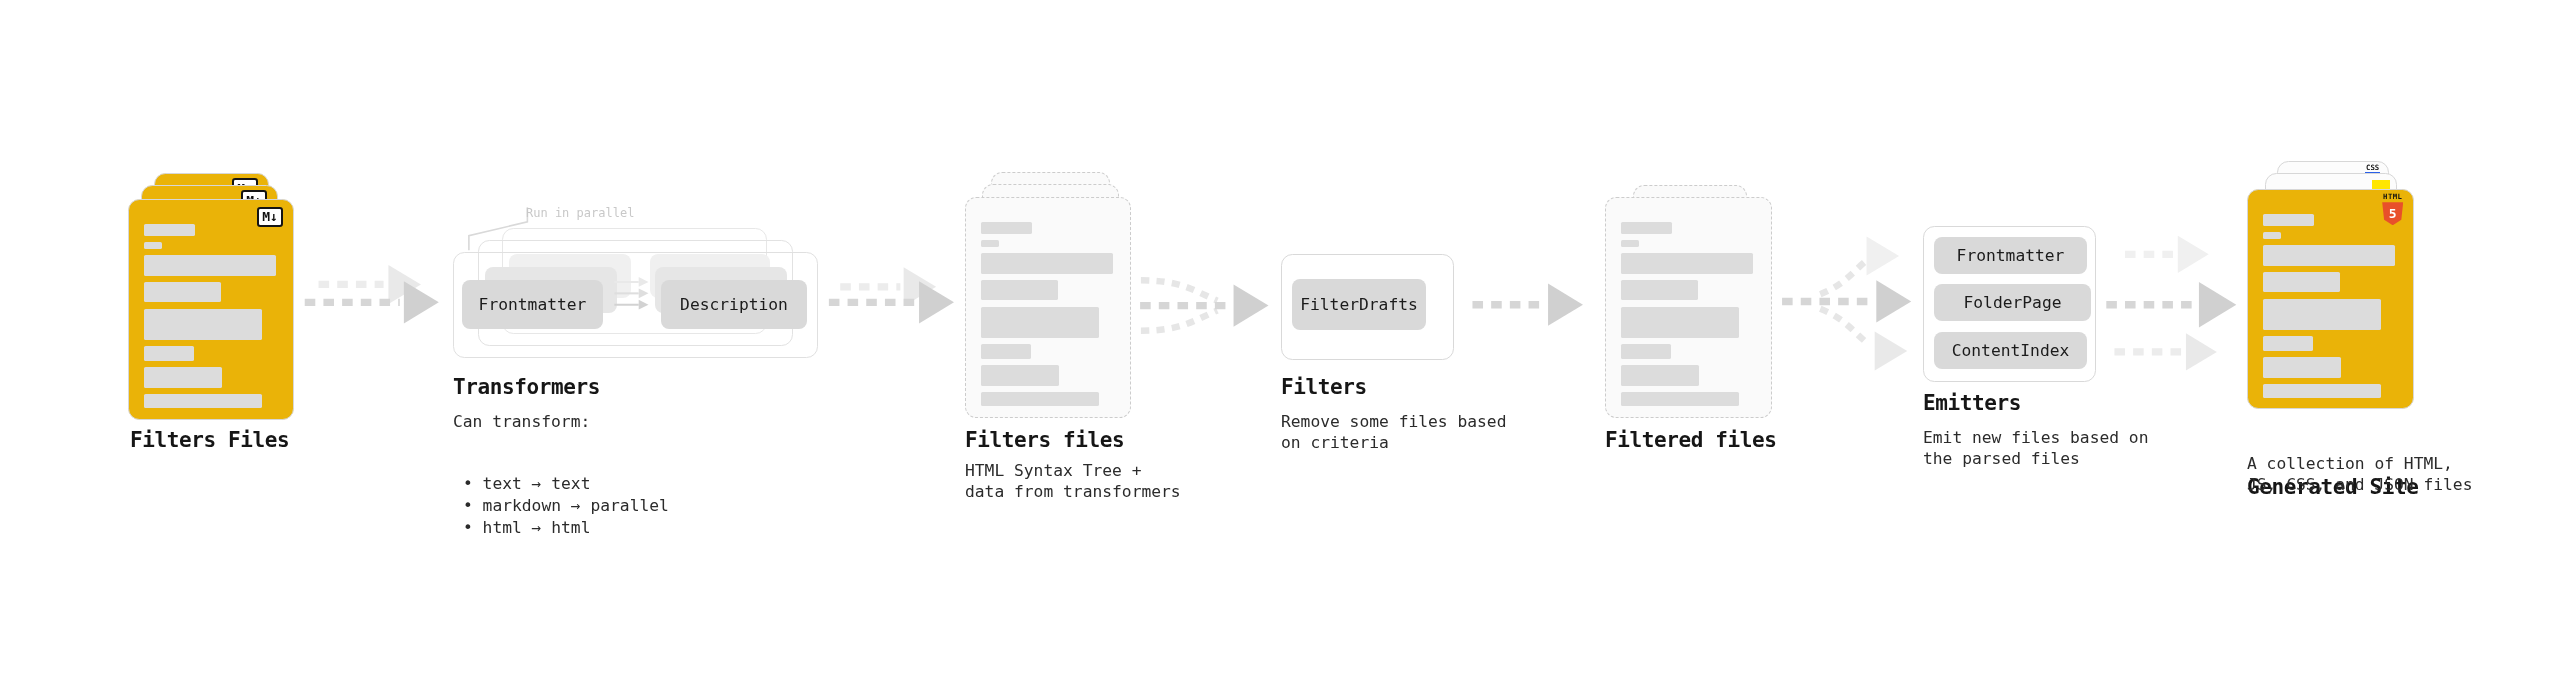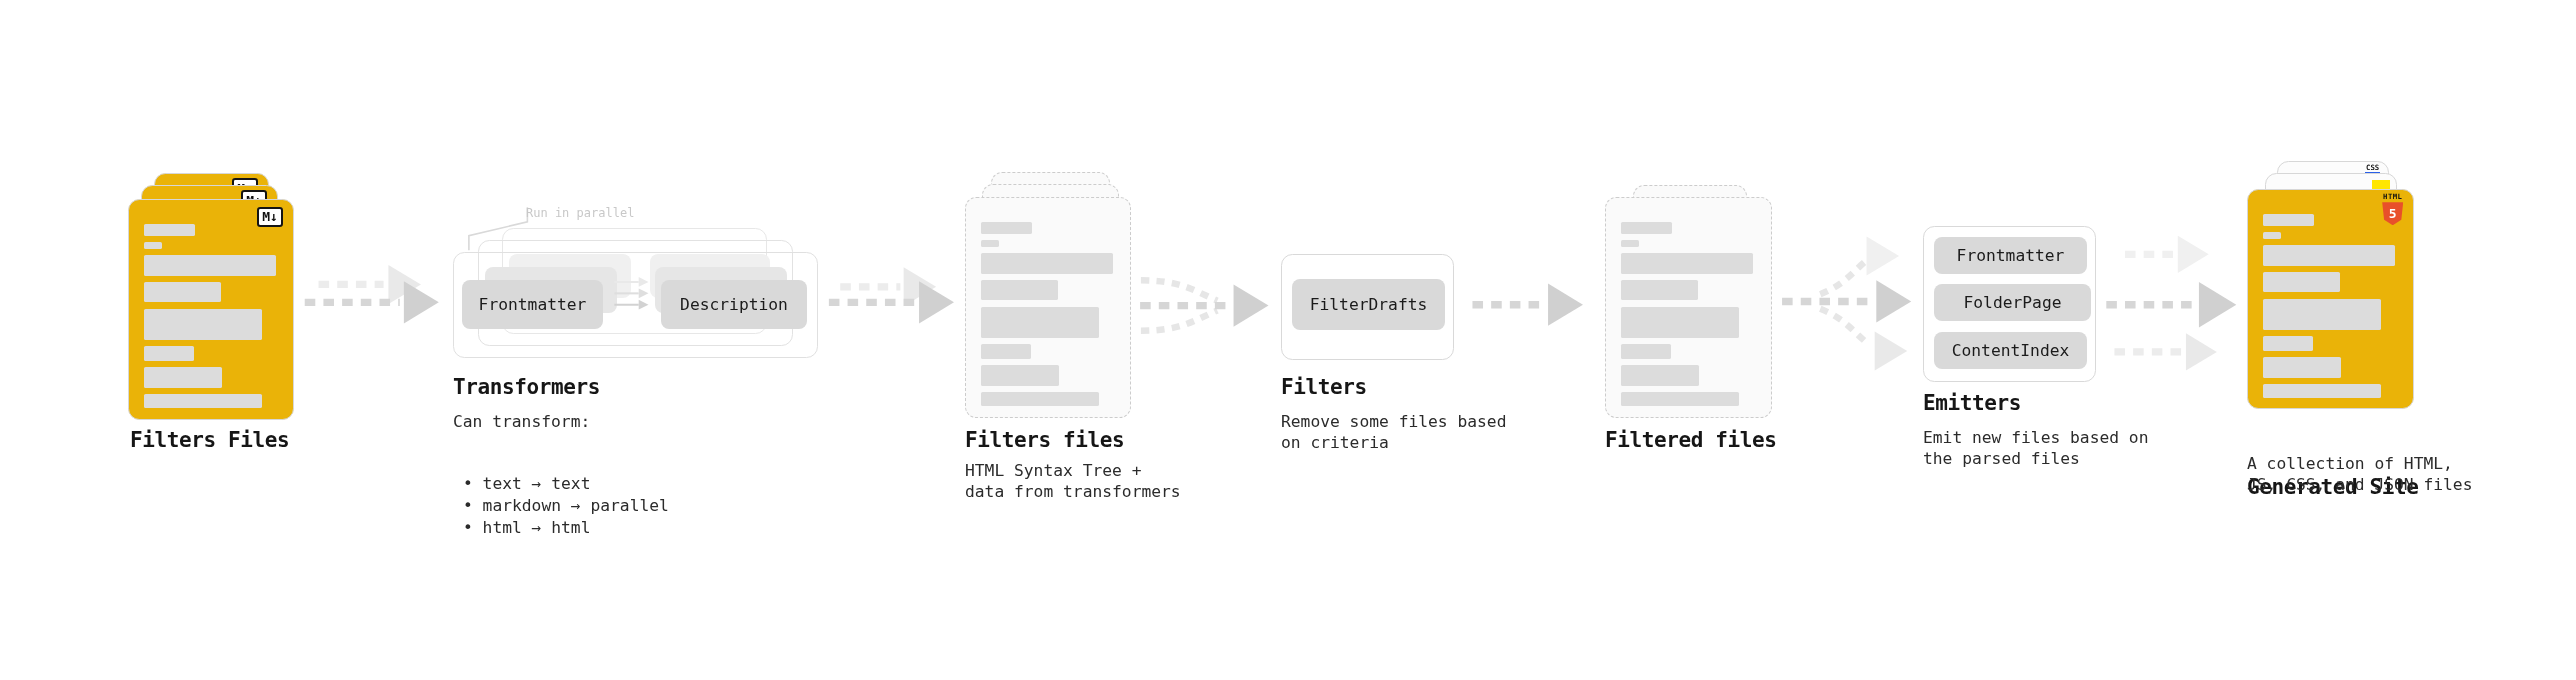--- a/index.html
+++ b/index.html
@@ -173,21 +173,21 @@
         <div class="bar" style="width:118px;height:14px;"></div>
       </div>
     </div>
     <div class="stage-label" style="left:965px;top:428px;">Filters files</div>
     <div class="stage-desc" style="left:965px;top:460px;">HTML Syntax Tree +
 data from transformers</div>
   </div>
 
   <div>
     <div class="obox solidbg" style="left:1281px;top:254px;width:173px;height:106px;"></div>
-    <div class="pill" style="left:1292px;top:279px;width:153px;height:51px;">FilterDrafts</div>
+    <div class="pill" style="left:1292px;top:279px;width:134px;height:51px;">FilterDrafts</div>
     <div class="stage-label" style="left:1281px;top:375px;">Filters</div>
     <div class="stage-desc" style="left:1281px;top:411px;">Remove some files based
 on criteria</div>
   </div>
 
   <div>
     <div class="doc dashed z1" style="left:1633px;top:185px;width:114px;height:81px;"></div>
     <div class="doc dashed z3" style="left:1605px;top:197px;width:167px;height:221px;">
       <div class="bars">
         <div class="bar" style="width:51px;height:11.4px;"></div>

